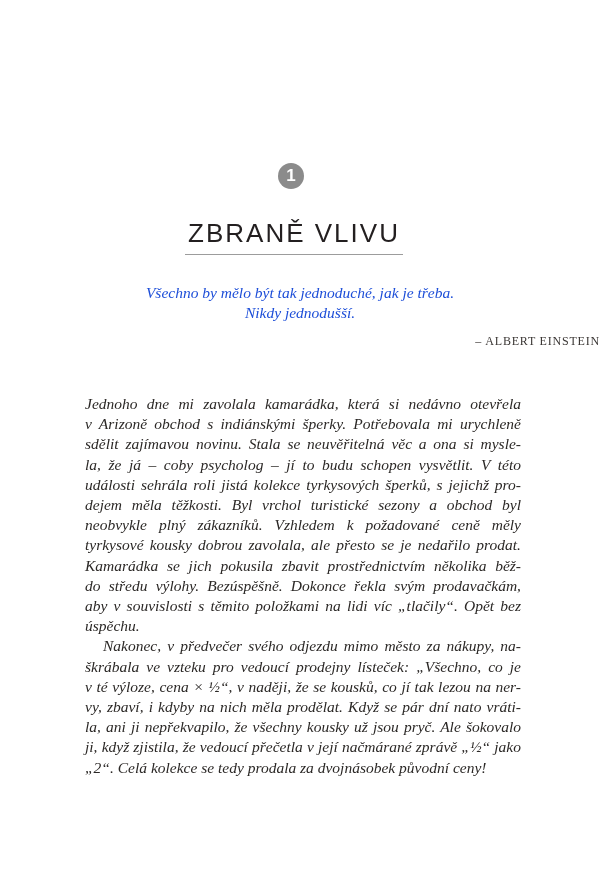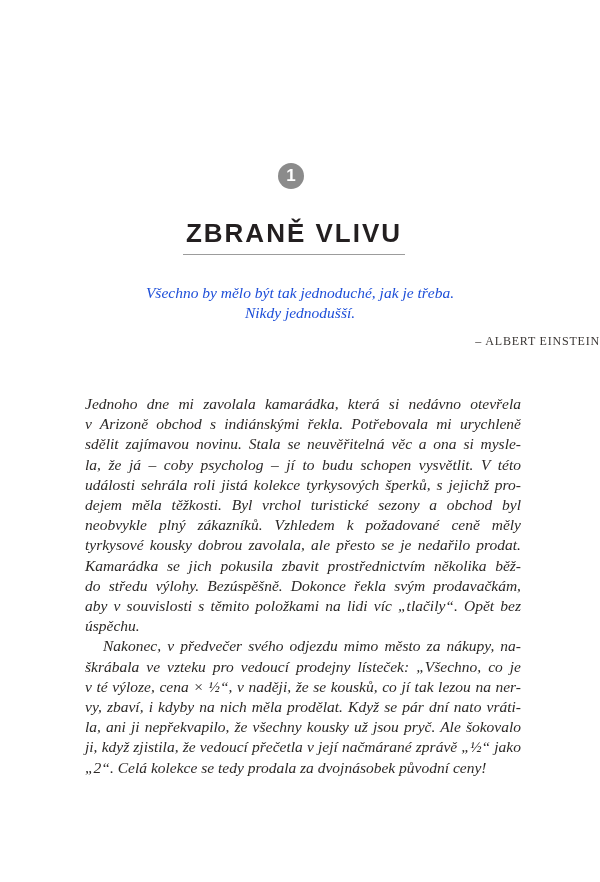--- a/index.html
+++ b/index.html
@@ -30,21 +30,21 @@
   .title-wrap {
     position: absolute;
     top: 218px;
     left: 0;
     width: 588px;
     text-align: center;
   }
   .chapter-title {
     display: inline-block;
     font-family: "Liberation Sans", sans-serif;
-    font-weight: 700;
+    font-weight: 400;
     font-size: 26px;
     letter-spacing: 2px;
     color: #231f20;
     padding: 0 3px 5px 3px;
     border-bottom: 1px solid #9c9c9c;
     white-space: nowrap;
   }
   .epigraph {
     position: absolute;
     top: 283px;
@@ -103,21 +103,21 @@
   <div class="epigraph">
     <div>Všechno by mělo být tak jednoduché, jak je třeba.</div>
     <div>Nikdy jednodušší.</div>
   </div>
 
   <div class="attribution">– ALBERT EINSTEIN</div>
 
   <div class="body-text">
       <div class="para">
         <div class="line">Jednoho dne mi zavolala kamarádka, která si nedávno otevřela</div>
-        <div class="line">v Arizoně obchod s indiánskými řekla. Potřebovala mi urychleně</div>
+        <div class="line">v Arizoně obchod s indiánskými šperky. Potřebovala mi urychleně</div>
         <div class="line">sdělit zajímavou novinu. Stala se neuvěřitelná věc a ona si mysle-</div>
         <div class="line">la, že já – coby psycholog – jí to budu schopen vysvětlit. V této</div>
         <div class="line">události sehrála roli jistá kolekce tyrkysových šperků, s jejichž pro-</div>
         <div class="line">dejem měla těžkosti. Byl vrchol turistické sezony a obchod byl</div>
         <div class="line">neobvykle plný zákazníků. Vzhledem k požadované ceně měly</div>
         <div class="line">tyrkysové kousky dobrou zavolala, ale přesto se je nedařilo prodat.</div>
         <div class="line">Kamarádka se jich pokusila zbavit prostřednictvím několika běž-</div>
         <div class="line">do středu výlohy. Bezúspěšně. Dokonce řekla svým prodavačkám,</div>
         <div class="line">aby v souvislosti s těmito položkami na lidi víc „tlačily“. Opět bez</div>
         <div class="line last">úspěchu.</div>

